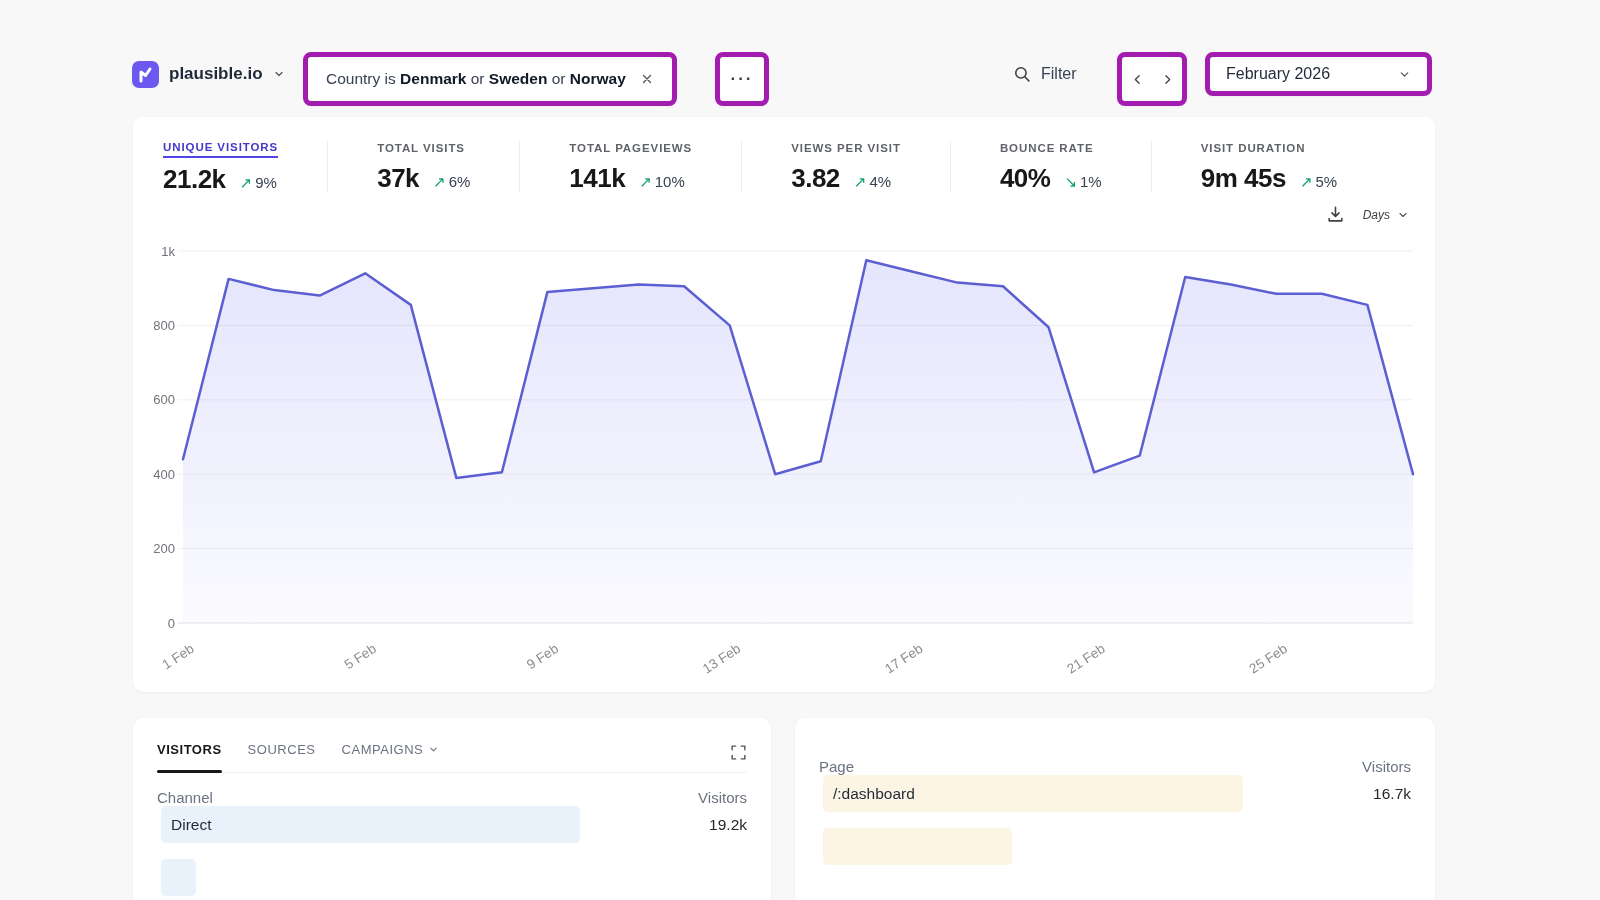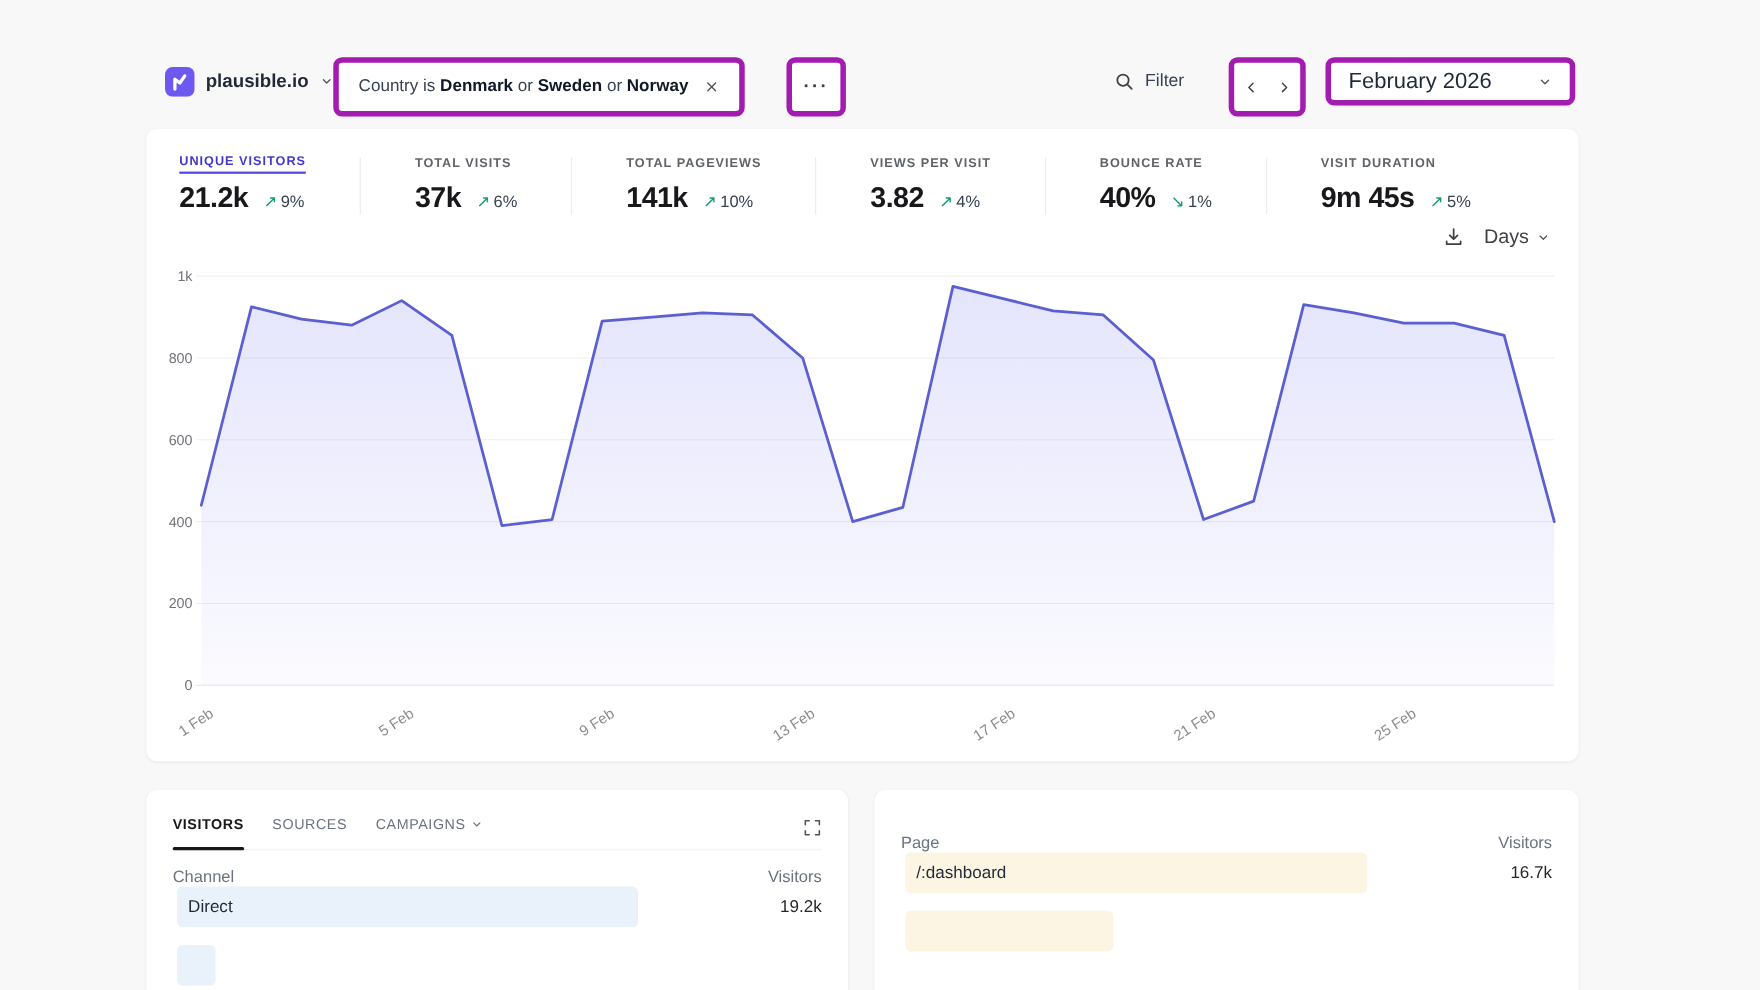--- a/index.html
+++ b/index.html
@@ -1,44 +1,44 @@
 <!DOCTYPE html>
 <html><head>
 <meta charset="utf-8">
 <style>
   html,body{margin:0;padding:0;background:#f8f8f8;}
   #page{position:relative;width:1600px;height:900px;overflow:hidden;background:#f8f8f8;
         font-family:"Liberation Sans",sans-serif;color:#1f2937;}
   .pill{background:#fff;border:5px solid #a21caf;border-radius:8px;box-shadow:0 1px 2px rgba(0,0,0,.04);}
   .btnish{cursor:pointer;display:flex;align-items:center;}
   
-  #brand{position:absolute;left:150px;top:56px;height:36px;display:flex;align-items:center;gap:10px;cursor:pointer;}
+  #brand{position:absolute;left:132px;top:56px;height:36px;display:flex;align-items:center;gap:10px;cursor:pointer;}
   #brand .name{font-size:17px;font-weight:700;color:#1f2937;}
   #chip{position:absolute;left:303px;top:52px;height:44px;display:flex;align-items:center;padding:0 18px;font-size:15.5px;color:#374151;}
   #chip b{color:#111827;}
   #chip .x{margin-left:14px;display:flex;align-items:center;cursor:pointer;color:#52525b;}
   #more-btn{position:absolute;left:715px;top:52px;width:44px;height:44px;justify-content:center;
             font-size:17px;font-weight:700;letter-spacing:2px;color:#3f3f46;}
   #filter-btn{position:absolute;left:1005px;top:52px;height:44px;gap:9px;font-size:16px;color:#374151;padding:0 8px;border-radius:8px;}
   #pager{position:absolute;left:1117px;top:52px;width:60px;height:44px;display:flex;}
   #pager .pg{flex:1;display:flex;align-items:center;justify-content:center;cursor:pointer;color:#3f3f46;}
-  #period{position:absolute;left:1205px;top:52px;width:227px;height:44px;justify-content:space-between;padding:0 16px;box-sizing:border-box;font-size:20px;color:#1f2937;gap:30px;}
+  #period{position:absolute;left:1205px;top:52px;width:227px;height:44px;justify-content:space-between;padding:0 16px;box-sizing:border-box;font-size:16px;color:#1f2937;gap:30px;}
   
   #main-card{position:absolute;left:133px;top:117px;width:1302px;height:575px;background:#fff;border-radius:10px;box-shadow:0 1px 3px rgba(0,0,0,.05);}
-  #stats{position:absolute;left:30px;top:20px;display:flex;align-items:flex-end;gap:21px;}
+  #stats{position:absolute;left:30px;top:20px;display:flex;align-items:center;gap:21px;}
   .stat{cursor:pointer;}
   .stat .lbl{font-size:11.5px;font-weight:700;letter-spacing:.08em;color:#5f6368;white-space:nowrap;display:inline-block;padding-bottom:3px;}
   .stat.active .lbl{color:#4338ca;border-bottom:2px solid #4f46e5;}
   .stat .row2{display:flex;align-items:baseline;gap:14px;margin-top:6px;}
   .stat .val{font-size:26px;font-weight:700;color:#18181b;letter-spacing:-.5px;white-space:nowrap;}
   .stat .chg{font-size:15px;color:#374151;display:flex;align-items:baseline;gap:3px;}
   .stat .arr{color:#0d9f6e;font-size:15px;}
   .vdiv{width:1px;height:52px;background:#ececee;margin:2px 28px 0;}
   #interval{position:absolute;right:26px;top:88px;display:flex;align-items:center;gap:18px;color:#3f3f46;}
-  #interval .days{display:flex;align-items:center;gap:7px;font-size:18px;cursor:pointer;}
+  #interval .days{display:flex;align-items:center;gap:7px;font-size:12px;cursor:pointer;font-style:italic;}
   #chart-wrap{position:absolute;left:14px;top:120px;width:1274px;height:439px;}
   #chart-svg{width:100%;height:100%;display:block;font-family:"Liberation Sans",sans-serif;}
   
   .card-sm{position:absolute;top:718px;height:400px;background:#fff;border-radius:10px;box-shadow:0 1px 3px rgba(0,0,0,.05);padding:24px 24px 0;box-sizing:border-box;}
   #channels-card{left:133px;width:638px;}
   #pages-card{left:795px;width:640px;}
   .tabs{display:flex;align-items:flex-start;gap:26px;border-bottom:1px solid #f1f1f2;}
   .tab{position:relative;font-size:13px;letter-spacing:.04em;color:#6b7280;font-weight:500;padding-bottom:15px;cursor:pointer;display:flex;align-items:center;gap:5px;white-space:nowrap;}
   .tab.active{color:#18181b;font-weight:800;}
   .tab.active::after{content:"";position:absolute;left:0;right:0;bottom:-1px;height:3px;background:#18181b;border-radius:2px;}

